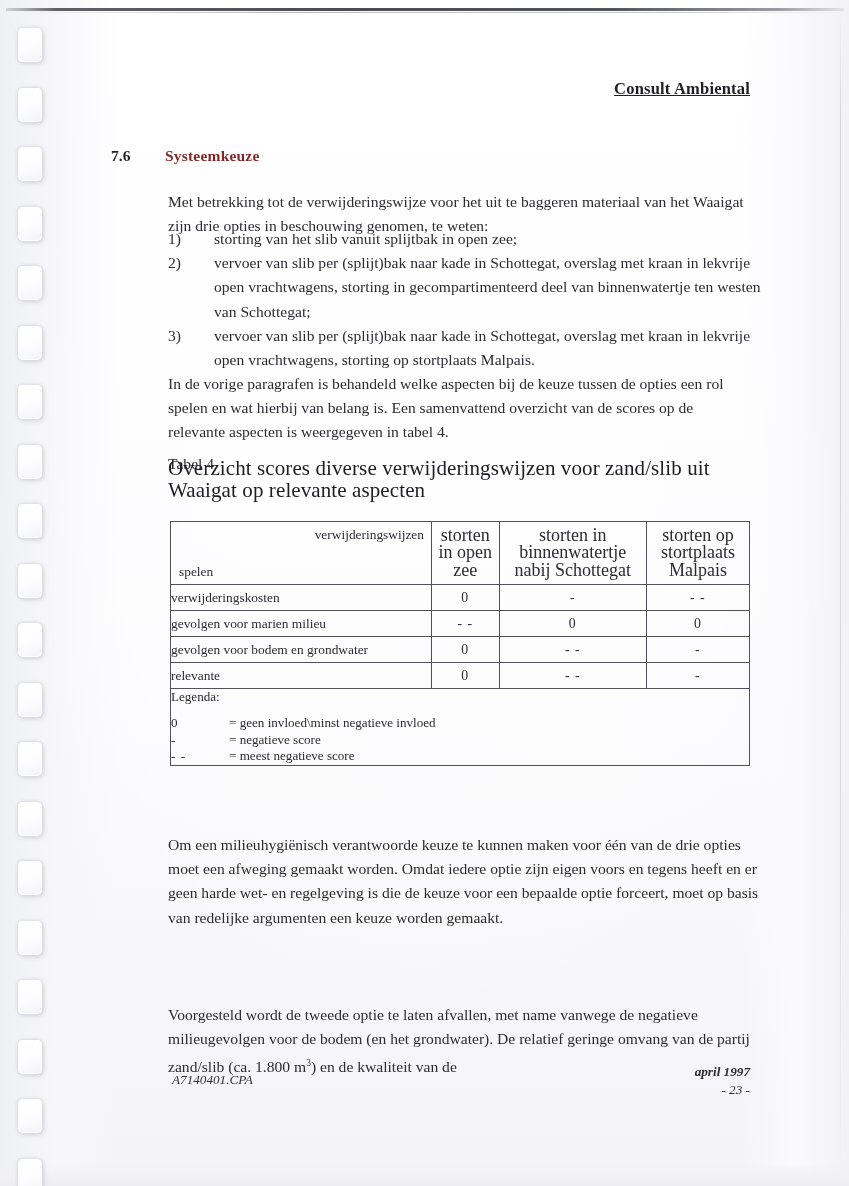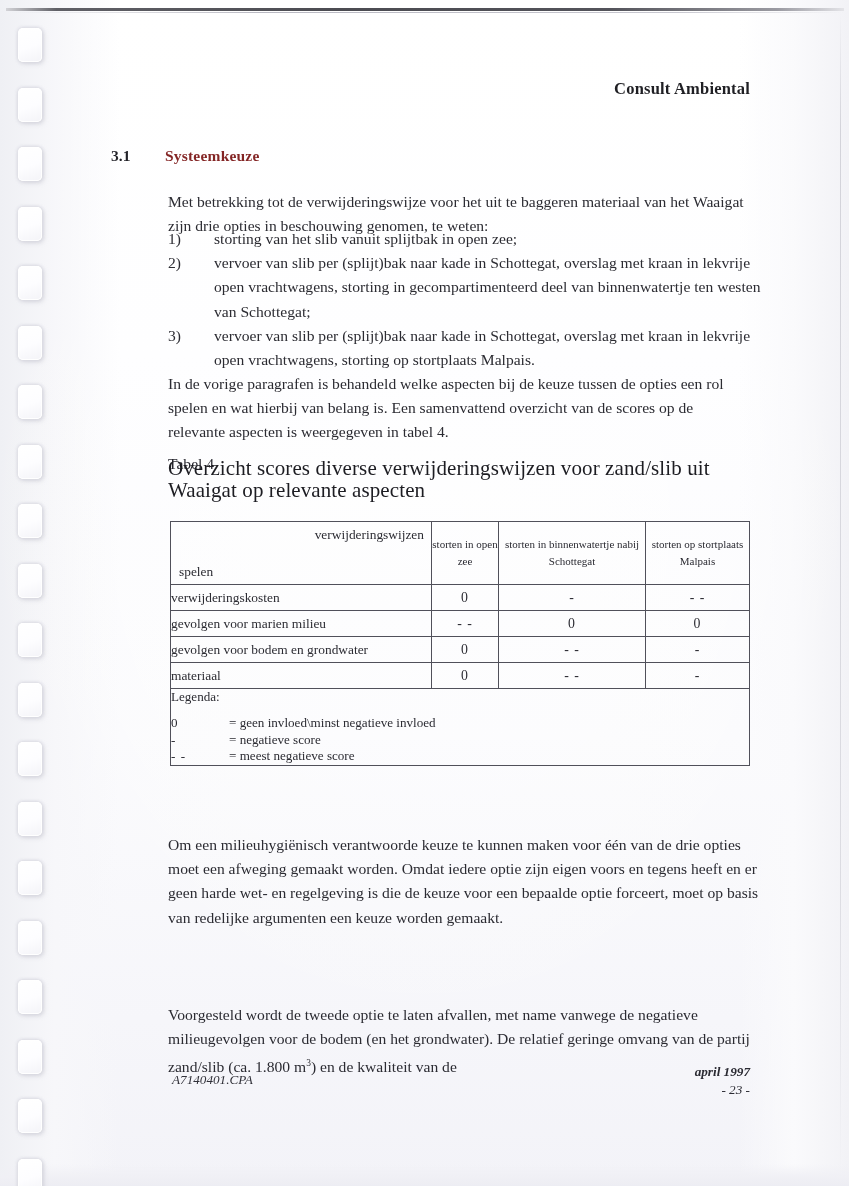--- a/index.html
+++ b/index.html
@@ -112,20 +112,21 @@
 
   .company-header {
     position: absolute;
     left: 400px; top: 79px;
     width: 350px;
     text-align: right;
     font-weight: bold;
     font-size: 16.5px;
     letter-spacing: .2px;
     color: #16161c;
+    text-decoration: underline;
   }
 
   .sec-num {
     position: absolute;
     left: 111px; top: 147px;
     font-size: 15.5px;
     font-weight: bold;
     color: #1a1a20;
   }
   .sec-title {
@@ -214,21 +215,21 @@
   }
   .hdr-corner .asp {
     position: absolute;
     left: 8px; bottom: 4px;
     font-size: 13.4px;
   }
   .hdr-col {
     text-align: center;
     line-height: 17.5px;
     padding: 6px 4px 5px 4px;
-    font-size: 11px;
+    font-size: 18px;
   }
   .rowlabel {
     padding: 7px 6px 7px 9px;
     height: 25px;
     font-size: 13.4px;
   }
   .score {
     text-align: center;
     font-size: 13.8px;
     letter-spacing: 1px;
@@ -309,21 +310,21 @@
       <div class="hole" style="top: 980px;"></div>
       <div class="hole" style="top: 1039.5px;"></div>
       <div class="hole" style="top: 1099px;"></div>
       <div class="hole" style="top: 1158.5px;"></div>
     </div>
 
   <div class="content">
 
     <div class="company-header">Consult Ambiental</div>
 
-    <div class="sec-num">3.1</div>
+    <div class="sec-num">7.6</div>
     <div class="sec-title">Systeemkeuze</div>
 
     <div class="para" style="top:190px; width:585px;">
       <p>Met betrekking tot de verwijderingswijze voor het uit te baggeren materiaal van het Waaigat zijn drie opties in beschouwing genomen, te weten:</p>
     </div>
 
     <div class="optlist" id="optlist" style="top:227px;">
         <div class="optrow">
           <div class="optnum">1)</div>
           <div class="opttext">storting van het slib vanuit splijtbak in open zee;</div>
@@ -371,21 +372,21 @@
               <td class="score">0</td>
               <td class="score">0</td>
             </tr>
             <tr>
               <td class="rowlabel">gevolgen voor bodem en grondwater</td>
               <td class="score">0</td>
               <td class="score">- -</td>
               <td class="score">-</td>
             </tr>
             <tr>
-              <td class="rowlabel">materiaal</td>
+              <td class="rowlabel">relevante</td>
               <td class="score">0</td>
               <td class="score">- -</td>
               <td class="score">-</td>
             </tr>
           </tbody>
         <tfoot>
           <tr>
             <td class="legend-cell" colspan="4">
               <div class="legend-title">Legenda:</div>
               <div id="legend-entries">

